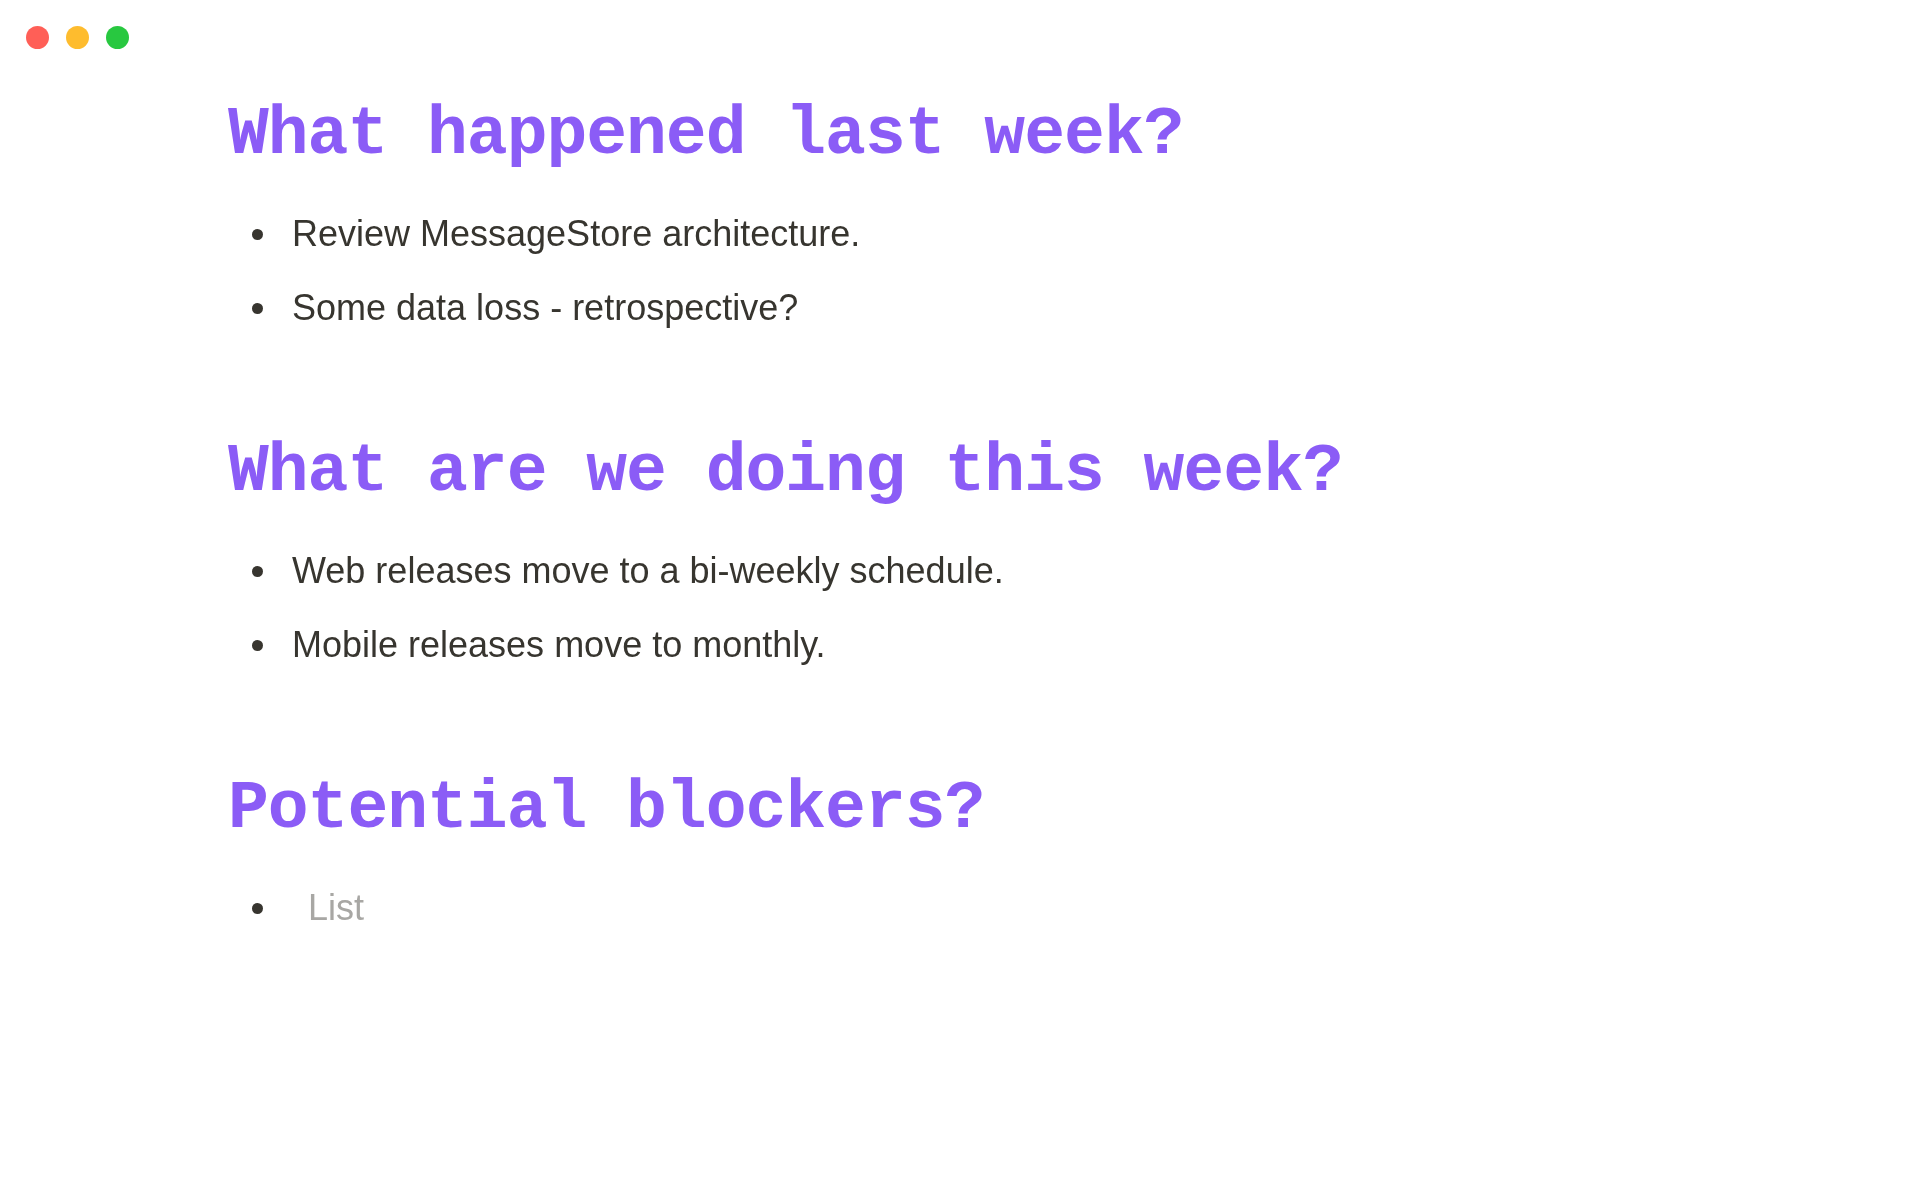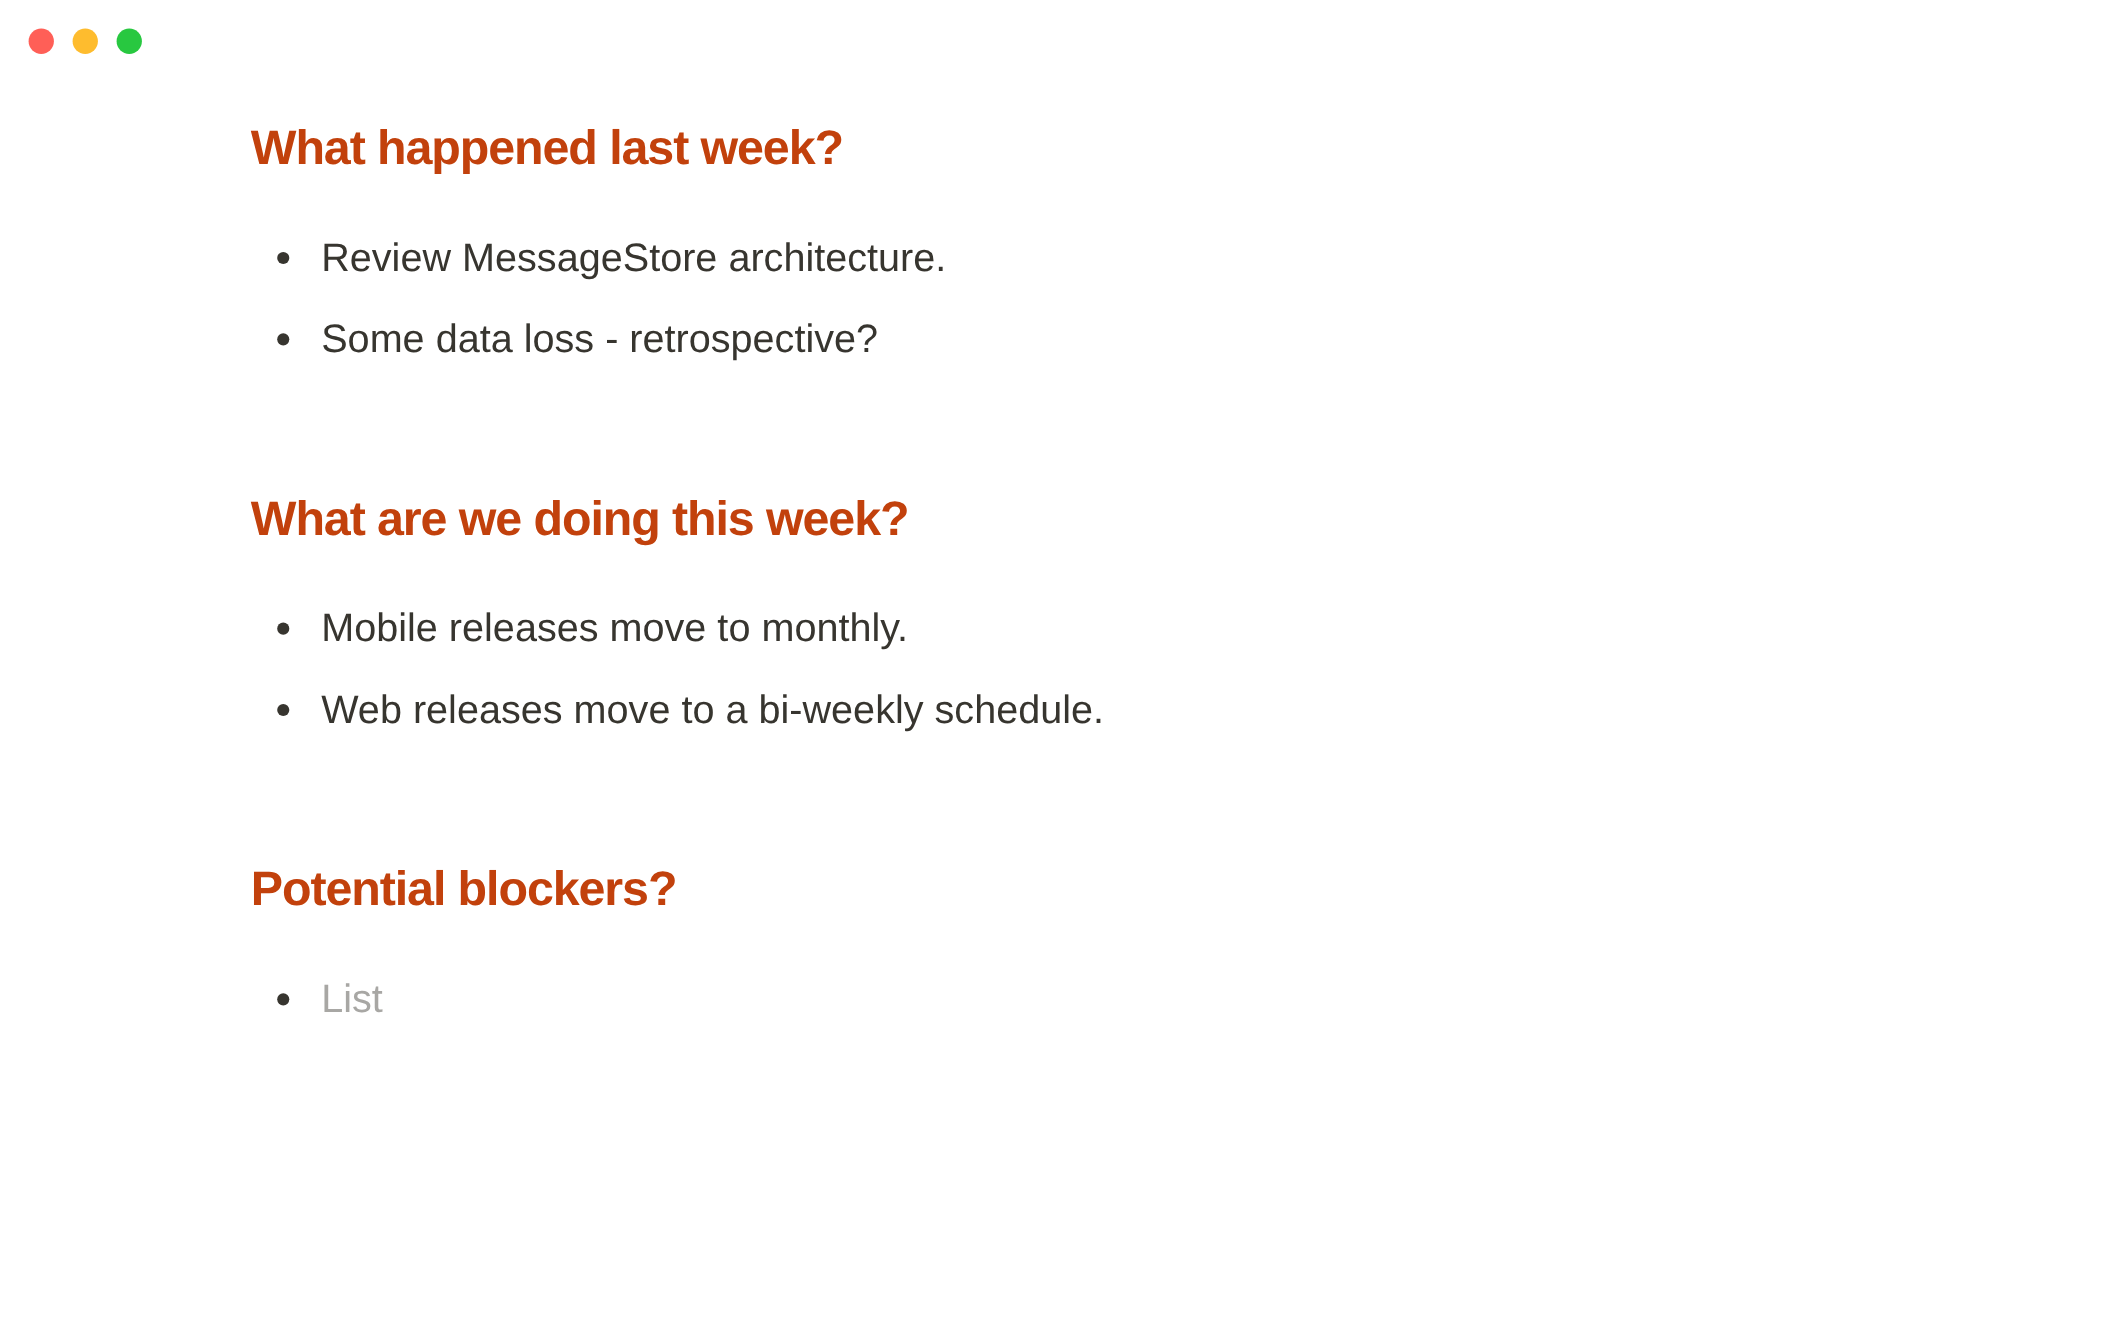--- a/index.html
+++ b/index.html
@@ -28,27 +28,28 @@
   }
 
   
   .doc {
     display: flow-root;
     margin-left: 228px;
     width: 1300px;
     color: #37352f;
   }
   .doc h1 {
-    font-size: 44px;
+    font-size: 68px;
     line-height: 84px;
     font-weight: 700;
     letter-spacing: -1px;
     margin: 85px 0 0 0;
-    color: #c2410c;
+    color: #8b5cf6;
     cursor: text;
+    font-family: Liberation Mono, monospace;
   }
   .doc h1.first {
     margin-top: 93px;
   }
   .doc ul {
     list-style: none;
     margin: 20px 0 0 0;
     padding: 0;
   }
   .doc li {
@@ -63,20 +64,21 @@
     position: absolute;
     left: 24px;
     top: calc(50% - 5.5px);
     width: 11px;
     height: 11px;
     border-radius: 50%;
     background: #37352f;
   }
   .doc li.placeholder .item-text {
     color: #a8a7a4;
+    margin-left: 16px;
   }
 </style>
 </head>
 <body>
 
 <div class="titlebar">
   <div class="traffic-dot" style="background: rgb(255, 95, 87);"></div>
   <div class="traffic-dot" style="background: rgb(254, 188, 46);"></div>
   <div class="traffic-dot" style="background: rgb(40, 200, 64);"></div>
 </div>
@@ -92,25 +94,25 @@
     <li>
       <span class="bullet-dot"></span>
       <span class="item-text">Some data loss - retrospective?</span>
     </li>
   </ul>
 
   <h1>What are we doing this week?</h1>
   <ul>
     <li>
       <span class="bullet-dot"></span>
-      <span class="item-text">Mobile releases move to monthly.</span>
+      <span class="item-text">Web releases move to a bi-weekly schedule.</span>
     </li>
     <li>
       <span class="bullet-dot"></span>
-      <span class="item-text">Web releases move to a bi-weekly schedule.</span>
+      <span class="item-text">Mobile releases move to monthly.</span>
     </li>
   </ul>
 
   <h1>Potential blockers?</h1>
   <ul>
     <li class="placeholder">
       <span class="bullet-dot"></span>
       <span class="item-text">List</span>
     </li>
   </ul>

